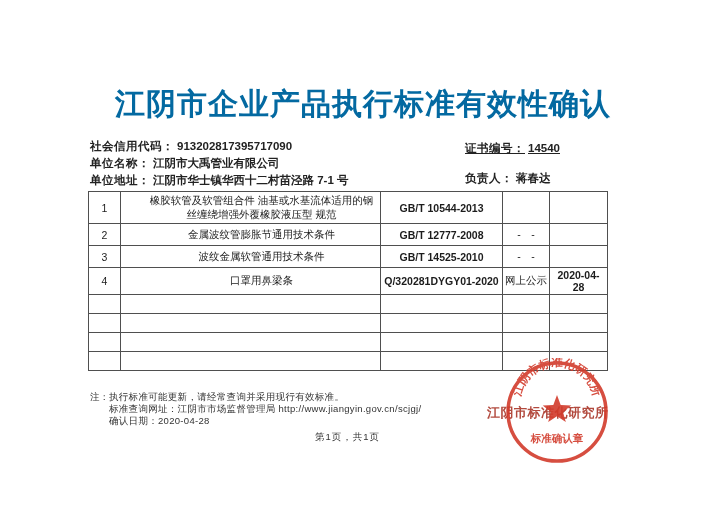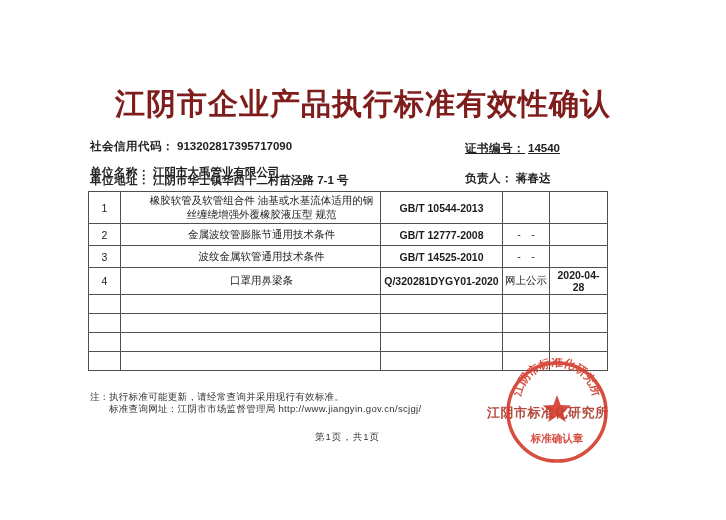--- a/index.html
+++ b/index.html
@@ -14,32 +14,32 @@
   .page { position: absolute; inset: 0; background: #fff; }
 
   .doc-title {
     position: absolute;
     top: 84px; left: 0; width: 100%;
     text-align: center;
     font-family: "Liberation Serif", "DejaVu Serif", serif;
     font-size: 30px;
     font-weight: bold;
     letter-spacing: 1px;
-    color: #7f1d1d;
+    color: #0369a1;
   }
 
   .info-line {
     position: absolute;
     font-size: 11.5px;
     font-weight: bold;
     color: #222;
     white-space: nowrap;
   }
   .il1 { top: 139px; left: 90px; }
-  .il2 { top: 156px; left: 90px; margin-top: 9px; }
+  .il2 { top: 156px; left: 90px; }
   .il3 { top: 173px; left: 90px; }
   .il-cert { top: 141px; left: 465px; text-decoration: underline; }
   .il-mgr  { top: 171px; left: 465px; }
   .info-line .lbl { letter-spacing: 0.5px; }
   .info-line .val { margin-left: 3px; }
 
   table.std-table {
     position: absolute;
     top: 191px; left: 88px;
     width: 519px;
@@ -192,20 +192,21 @@
           <td></td>
         </tr>
   </tbody>
     </table>
 
   <div class="notes">
     <div class="prefix">注：</div>
     <div class="note-lines">
       <div>执行标准可能更新，请经常查询并采用现行有效标准。</div>
       <div>标准查询网址：江阴市市场监督管理局 http://www.jiangyin.gov.cn/scjgj/</div>
+      <div>确认日期：2020-04-28</div>
     </div>
   </div>
 
   <div class="seal-org-text">江阴市标准化研究所</div>
 
   <svg class="seal" viewBox="0 0 112 112">
     <circle cx="56" cy="54" r="49" fill="none" stroke="#d23b2c" stroke-width="3.5"></circle>
     <path id="sealArc" d="M 19.2,41.3 A 37,37 0 0 1 92.8,41.3" fill="none"></path>
     <text font-size="11.5" font-weight="bold" fill="#d23b2c">
       <textPath href="#sealArc" startOffset="50%" text-anchor="middle">江阴市标准化研究所</textPath>

